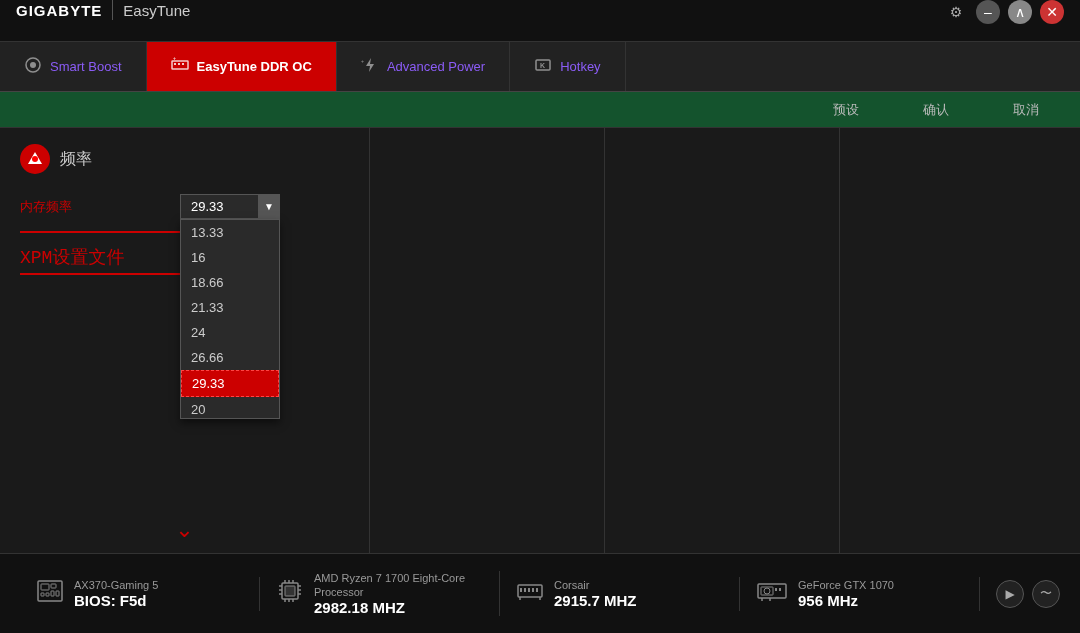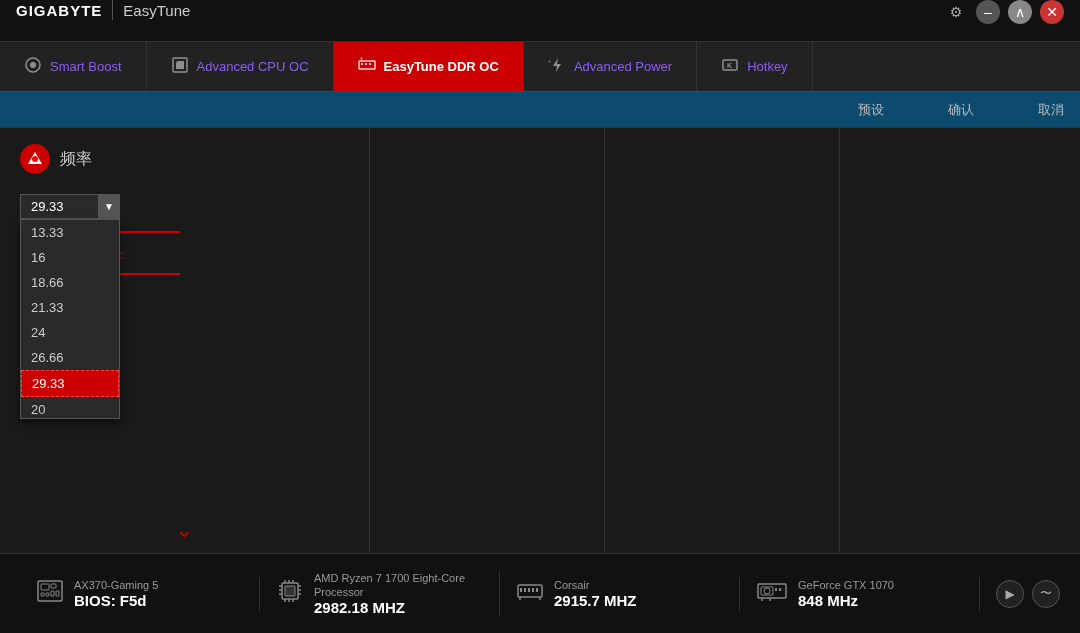--- a/index.html
+++ b/index.html
@@ -91,25 +91,25 @@
       color: #fff;
       font-weight: bold;
     }
     .tab-icon {
       font-size: 16px;
       opacity: 0.8;
     }
 
     
     #action-bar {
-      background: #0c4a6e;
+      background: #14532d;
       height: 36px;
       display: flex;
       align-items: center;
-      padding: 0 4px;
+      padding: 0 29px;
       border-bottom: 1px solid #333;
       gap: 40px;
     }
     .action-spacer { flex: 1; }
     .action-btn {
       color: #bbb;
       font-size: 13px;
       cursor: pointer;
       padding: 4px 12px;
     }
@@ -349,28 +349,20 @@
   </div>
 </div>
 
 <div id="tab-bar">
 <div class="tab">
       <span class="tab-icon"><svg width="18" height="18" viewBox="0 0 18 18">
           <circle cx="9" cy="9" r="7" stroke="#aaa" stroke-width="1.5" fill="none"></circle>
           <circle cx="9" cy="9" r="3" fill="#aaa"></circle>
         </svg></span>
       <span>Smart Boost</span>
-    </div>
-    <div class="tab">
-      <span class="tab-icon"><svg width="18" height="18" viewBox="0 0 18 18">
-          <rect x="2" y="2" width="14" height="14" rx="1" stroke="#aaa" stroke-width="1.5" fill="none"></rect>
-          <rect x="5" y="5" width="8" height="8" rx="0.5" fill="#aaa"></rect>
-          <text x="4" y="7" fill="#222" font-size="5">+</text>
-        </svg></span>
-      <span>Advanced CPU OC</span>
     </div>
     <div class="tab active">
       <span class="tab-icon"><svg width="18" height="18" viewBox="0 0 18 18">
           <rect x="1" y="5" width="16" height="8" rx="0.5" stroke="white" stroke-width="1.5" fill="none"></rect>
           <rect x="3" y="7" width="2" height="2" fill="white"></rect>
           <rect x="7" y="7" width="2" height="2" fill="white"></rect>
           <rect x="11" y="7" width="2" height="2" fill="white"></rect>
           <text x="2" y="4" fill="white" font-size="5">+</text>
         </svg></span>
       <span>EasyTune DDR OC</span>
@@ -404,20 +396,21 @@
       <div class="section-icon">
         <svg width="18" height="18" viewBox="0 0 18 18">
           <polygon points="9,2 16,14 2,14" fill="white"></polygon>
           <circle cx="9" cy="9" r="3" fill="red"></circle>
         </svg>
       </div>
       <span class="section-title">频率</span>
     </div>
 
     <div class="field-row">
+      <span class="field-label">内存频率</span>
       <div class="dropdown-wrapper">
         <div class="dropdown-display">
           <span>29.33</span>
         </div>
         <div class="dropdown-arrow">▼</div>
         <div id="dropdown-list">
         <div class="dropdown-item">13.33</div>
             <div class="dropdown-item">16</div>
             <div class="dropdown-item">18.66</div>
             <div class="dropdown-item">21.33</div>
@@ -517,21 +510,21 @@
         <rect x="5" y="10" width="12" height="8" rx="0.5" stroke="#888" stroke-width="1"></rect>
         <circle cx="11" cy="14" r="3" stroke="#888" stroke-width="1"></circle>
         <rect x="19" y="11" width="2" height="3" rx="0.3" fill="#888"></rect>
         <rect x="23" y="11" width="2" height="3" rx="0.3" fill="#888"></rect>
         <line x1="6" y1="21" x2="6" y2="24" stroke="#888" stroke-width="1.5"></line>
         <line x1="14" y1="21" x2="14" y2="24" stroke="#888" stroke-width="1.5"></line>
       </svg>
     </span>
     <div class="status-text">
       <span class="status-name">GeForce GTX 1070</span>
-      <span class="status-value">848 MHz</span>
+      <span class="status-value">956 MHz</span>
     </div>
   </div>
 
   <div class="status-controls">
     <div class="status-ctrl-btn">▶</div>
     <div class="status-ctrl-btn">〜</div>
   </div>
 </div>
 
 </body></html>

